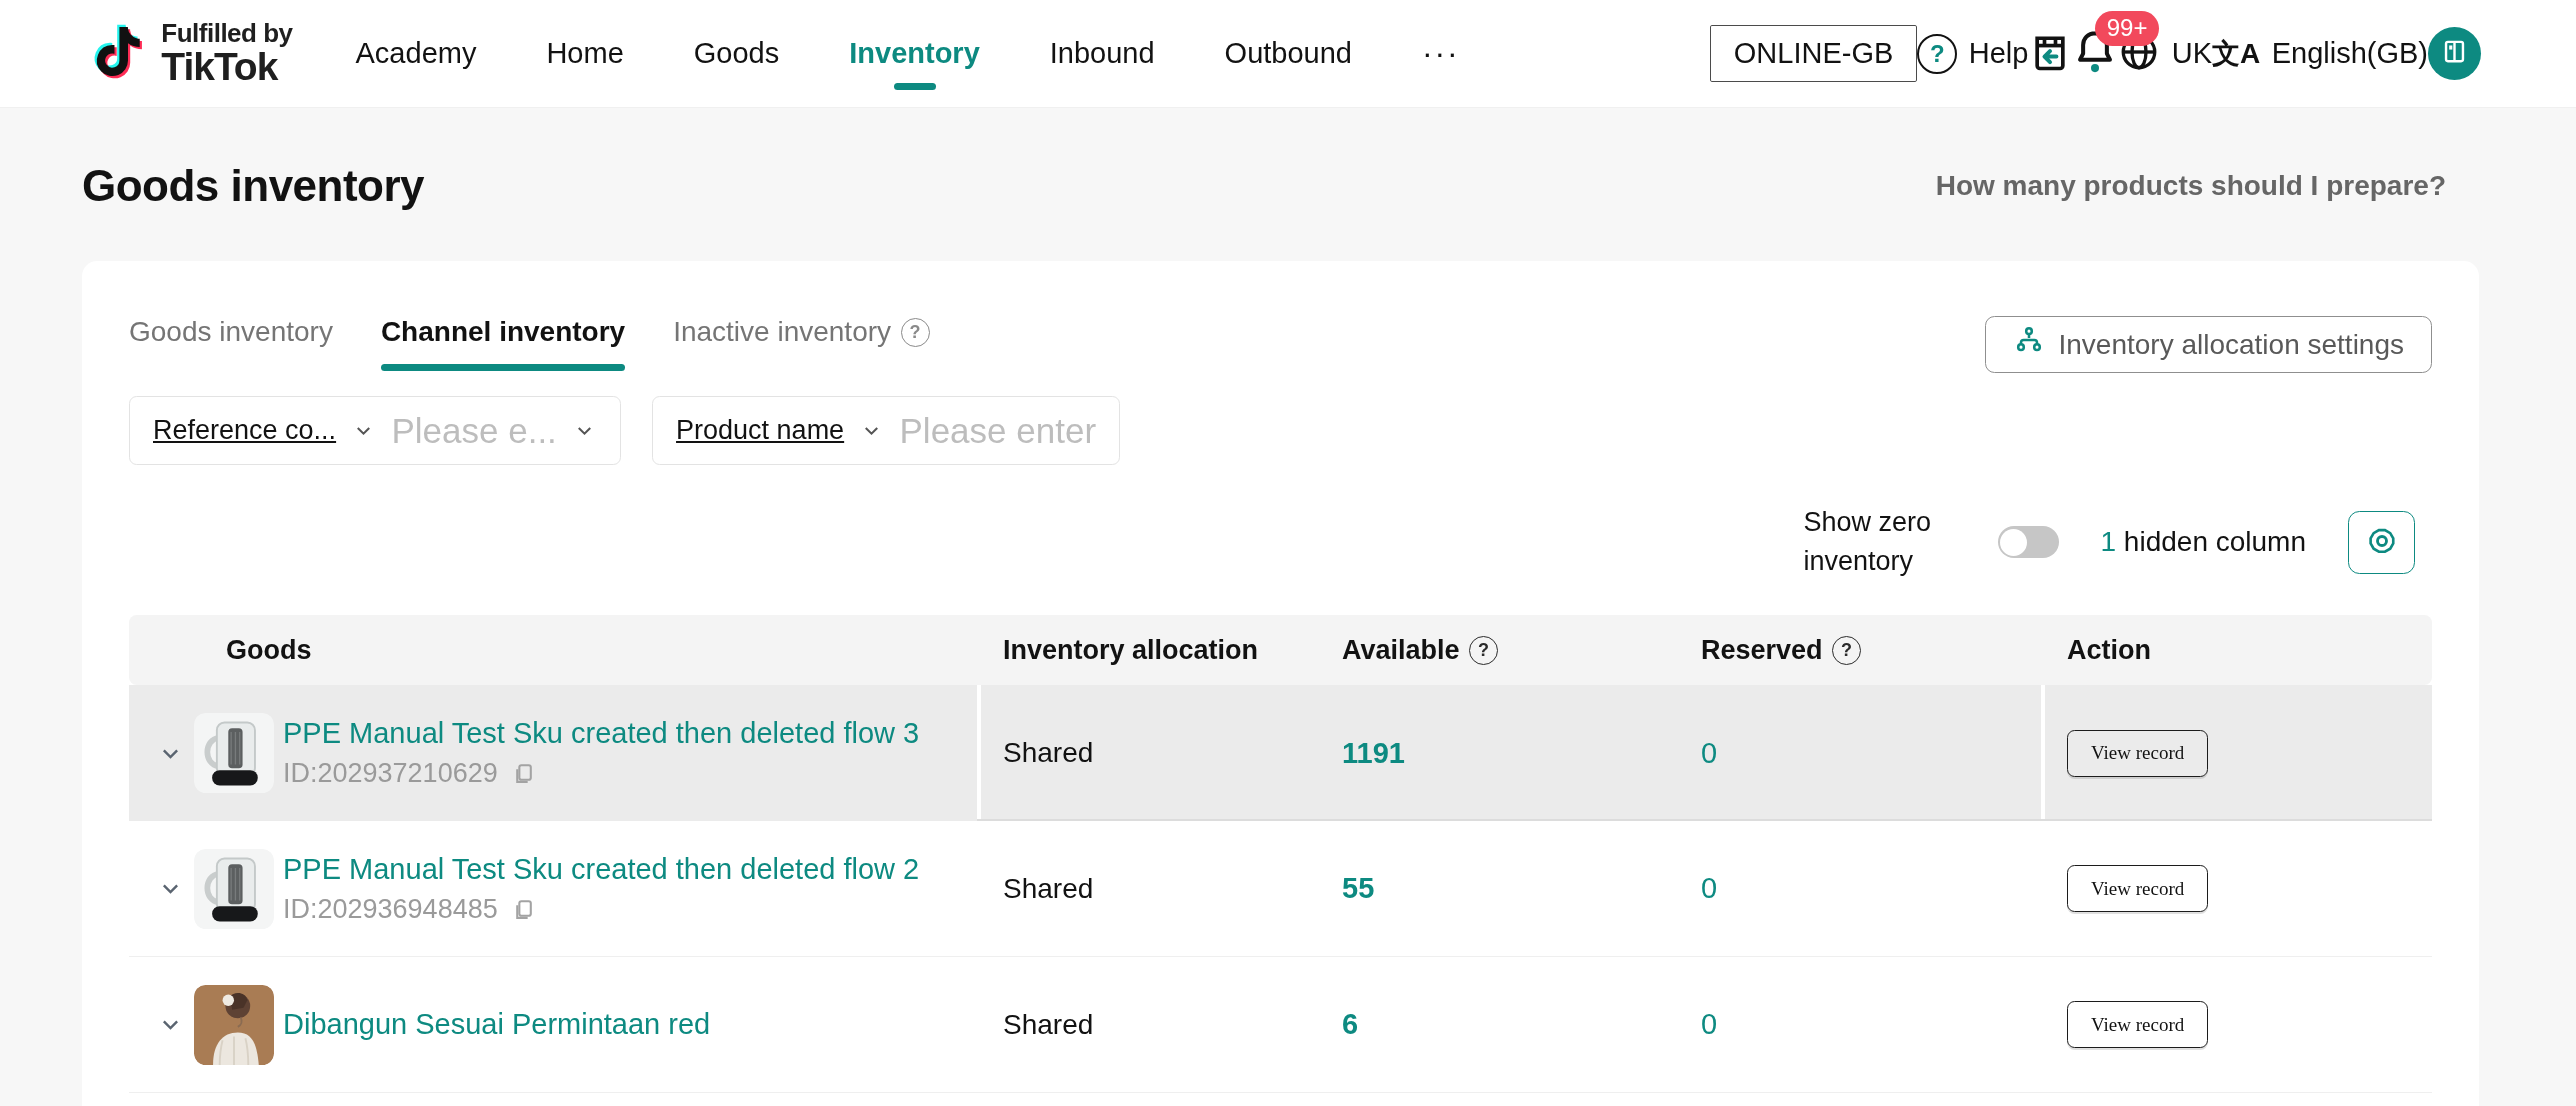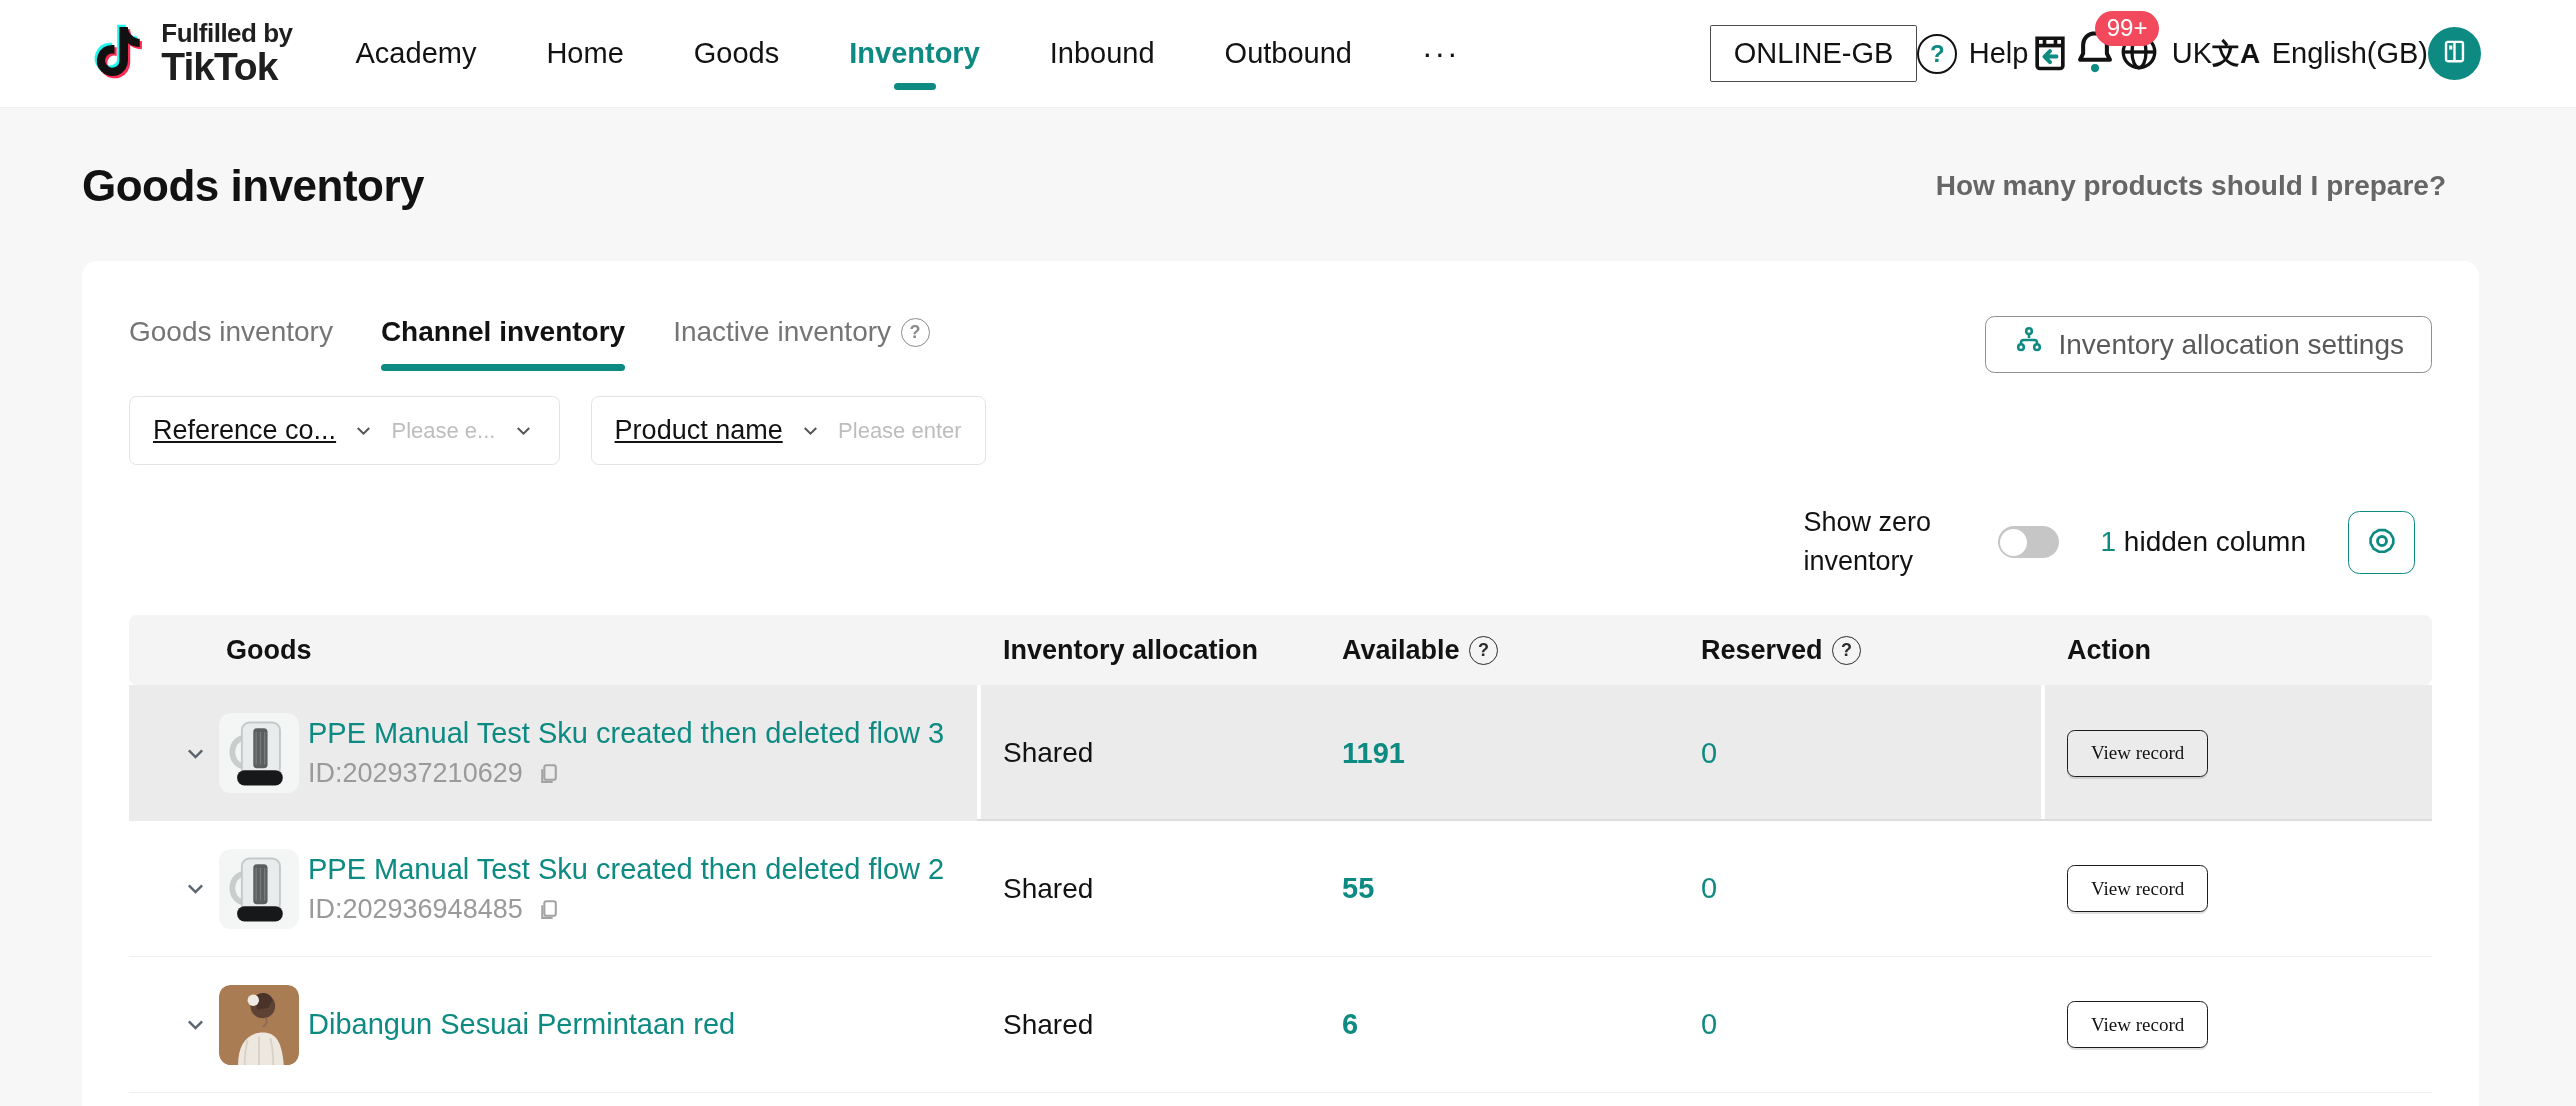--- a/index.html
+++ b/index.html
@@ -76,21 +76,21 @@
     display:flex; align-items:center; gap:13.3px; border:1.9px solid #8f8f8f; border-radius:9.5px;
     padding:8px 27px; background:#fff; font-size:28px; color:#595959; cursor:pointer; white-space:nowrap;
   }
   
   .filters { display:flex; gap:31px; margin-top:23px; }
   .filter-box {
     display:flex; align-items:center; border:1.9px solid #e3e3e3; border-radius:7.6px;
     height:69px; padding:0 23px; background:#fff; cursor:text;
   }
   .filter-label { font-size:27px; color:#121212; white-space:nowrap;text-decoration:underline; }
-  .filter-ph { font-size:22px; color:#bdbdbd; white-space:nowrap; }
+  .filter-ph { font-size:35px; color:#bdbdbd; white-space:nowrap; }
   .chev { margin:0 15.2px; flex:none; display:flex; }
   .filter-box .chev:last-child { margin-right:0; }
   
   .controls {
     display:flex; align-items:center; justify-content:flex-end; gap:42px; margin-top:38px; padding-right:17px;
   }
   .show-zero { font-size:27px; color:#121212; width:152px; line-height:1.45; }
   .toggle { width:61px; height:32px; border-radius:16px; background:#c6c6c6; position:relative; cursor:pointer; flex:none; }
   .toggle .knob { position:absolute; top:2.9px; left:2.9px; width:27px; height:27px; border-radius:50%; background:#fff; }
   .hidden-col { font-size:28px; color:#121212; white-space:nowrap; }
@@ -116,21 +116,21 @@
   .t-row {
     display:grid; grid-template-columns:848px 339px 359px 366px 393px;
     height:136px; align-items:center; position:relative; background:#fff;
     border-bottom:1.9px solid #efefef;
   }
   .t-row.highlight { background:#ebebeb; border-bottom:none; }
   .t-row.highlight .sep { position:absolute; top:0; bottom:0; width:3.8px; background:#fff; }
   .t-row.highlight .sep.s1 { left:848px; }
   .t-row.highlight .sep.s2 { left:1912px; }
   .t-row.highlight .bottom-line { position:absolute; left:848px; right:0; bottom:0; height:1.9px; background:#dcdcdc; }
-  .goods-cell { display:flex; align-items:center; padding-left:52px; gap:9px; }
+  .goods-cell { display:flex; align-items:center; padding-left:27px; gap:9px; }
   .row-chevron { flex:none; display:flex; cursor:pointer; }
   .thumb { width:80px; height:80px; border-radius:11.4px; overflow:hidden; flex:none; }
   .g-text { display:flex; flex-direction:column; gap:7.6px; min-width:0; }
   .g-title { font-size:29px; color:#0d8a81; font-weight:500; white-space:nowrap; cursor:pointer; }
   .g-id { font-size:27px; color:#9a9a9a; display:flex; align-items:center; gap:13.3px; }
   .alloc-val { font-size:28px; color:#121212; padding-left:26px; }
   .avail-val { font-size:29px; color:#0d8a81; font-weight:700; padding-left:26px; cursor:pointer; }
   .resv-val { font-size:29px; color:#0d8a81; padding-left:26px; cursor:pointer; }
   .action-cell { padding-left:26px; }
   .view-btn {

